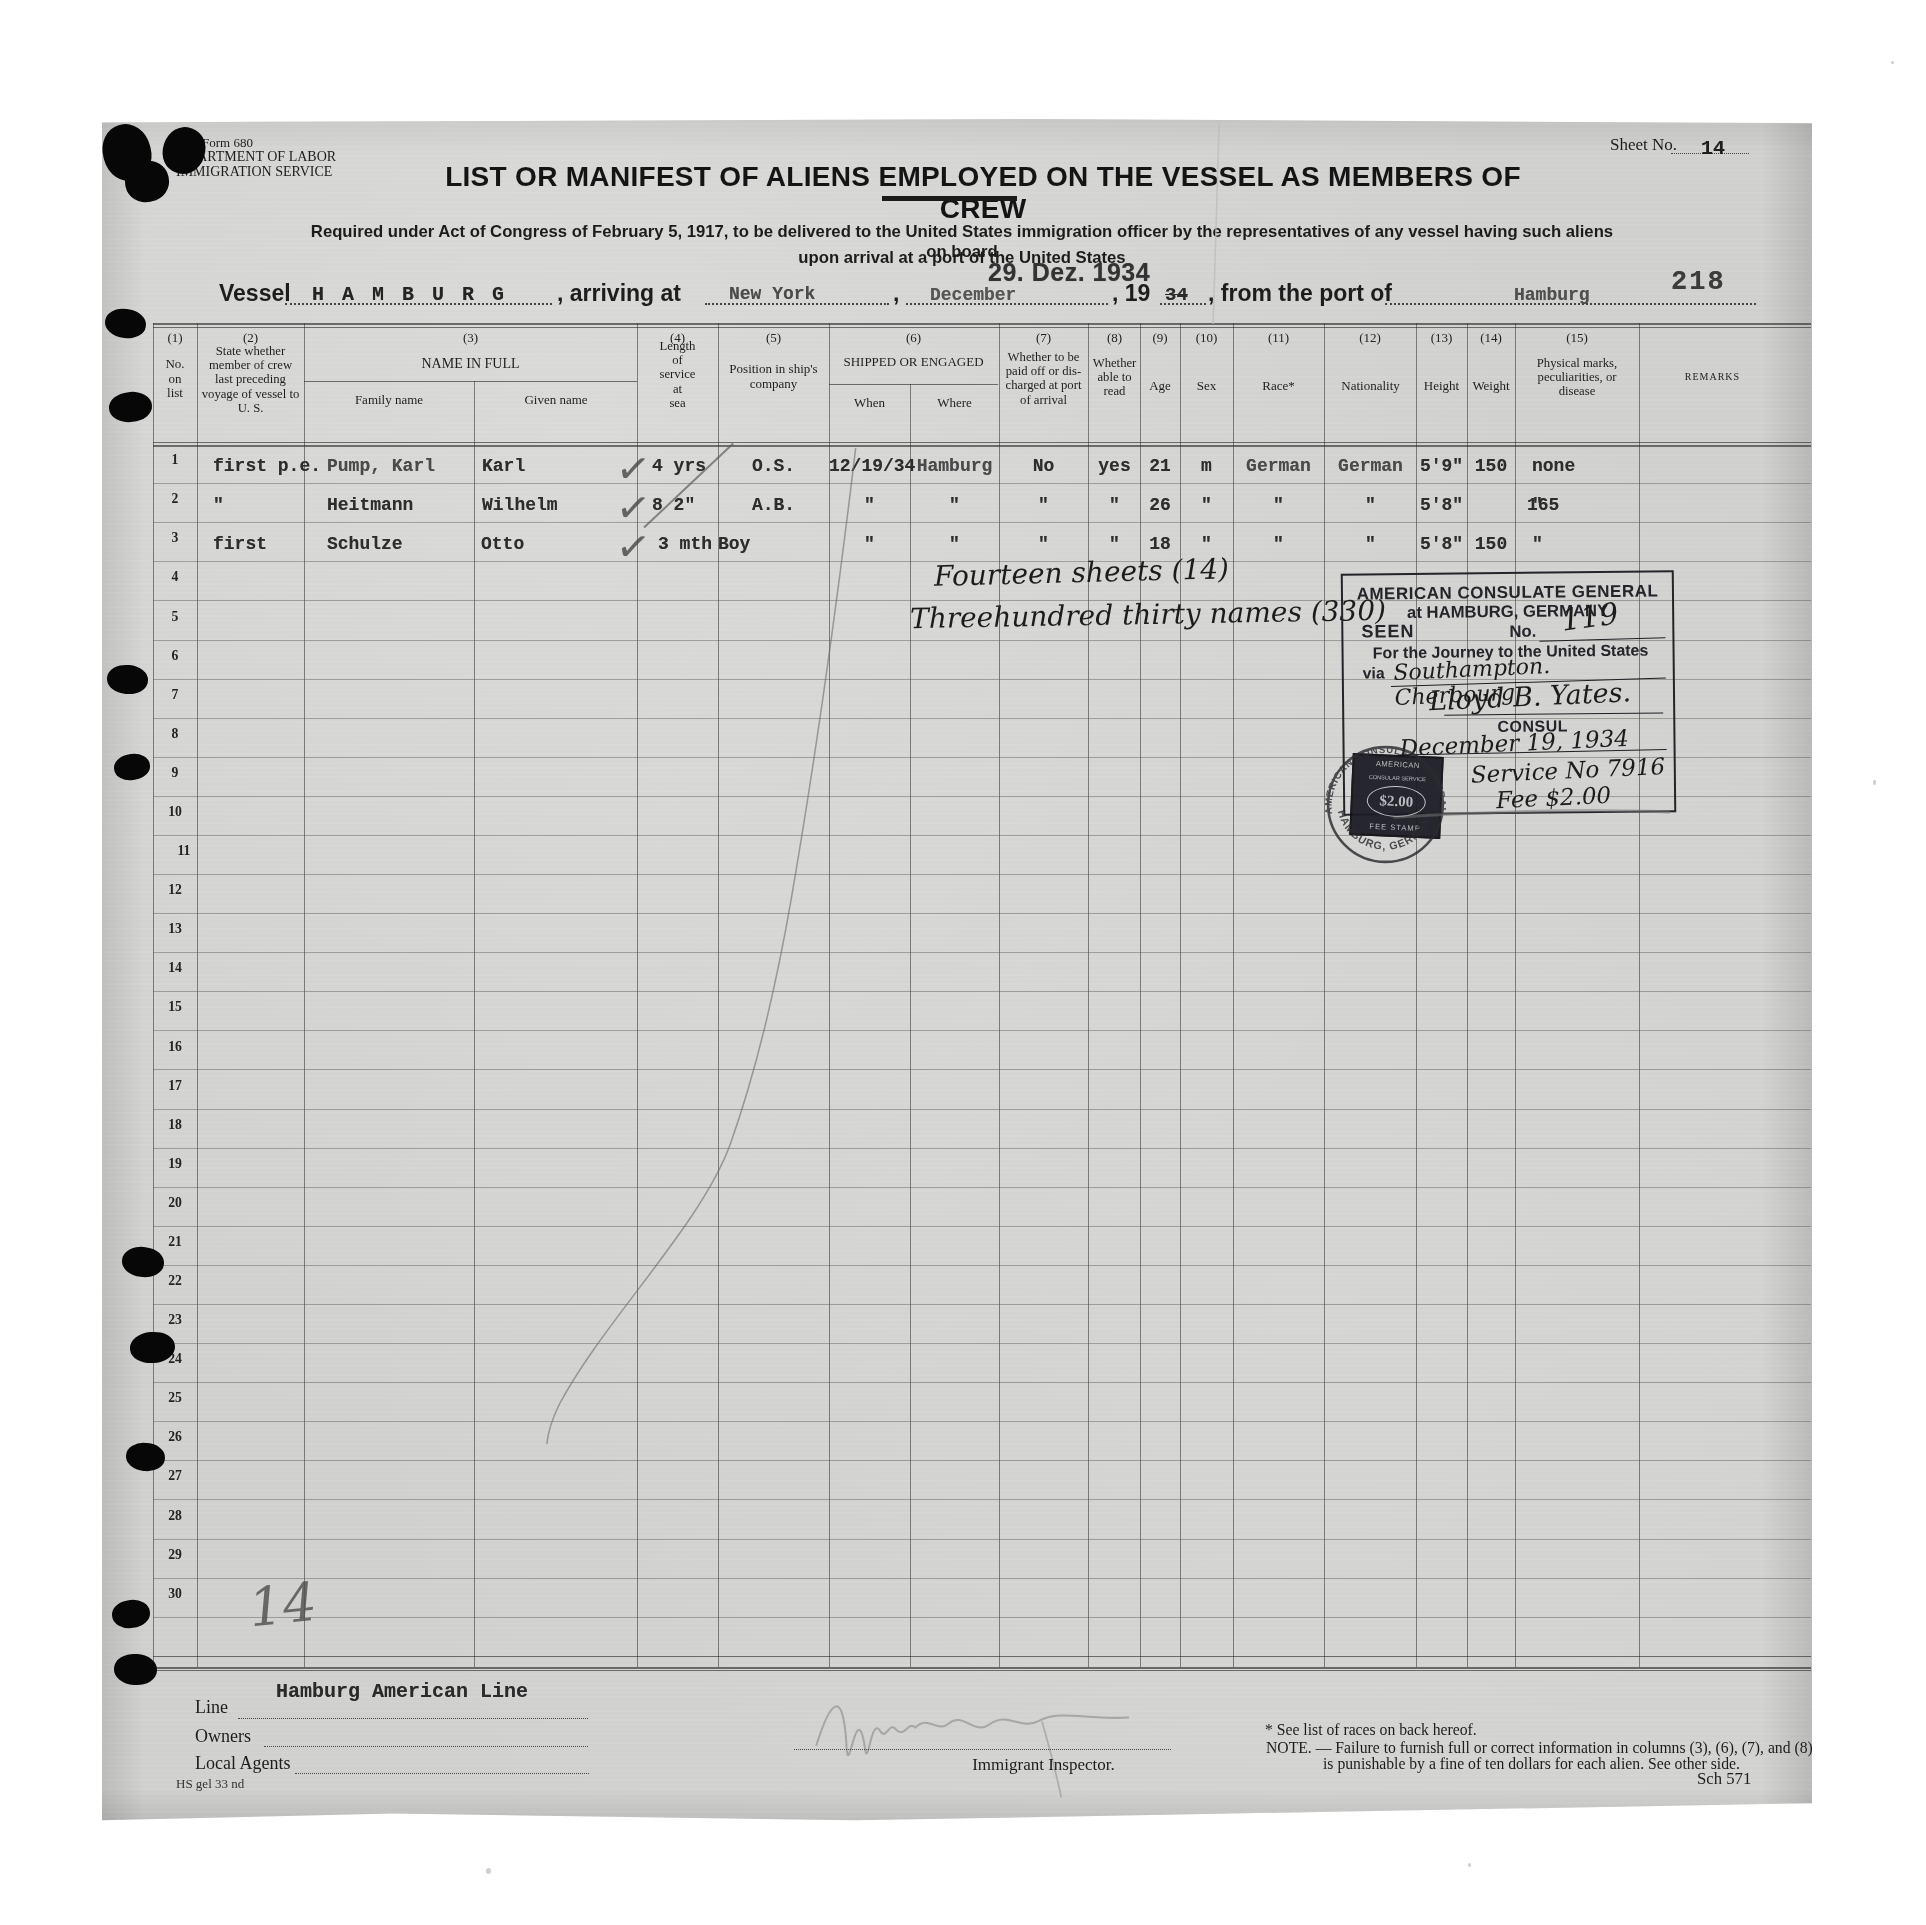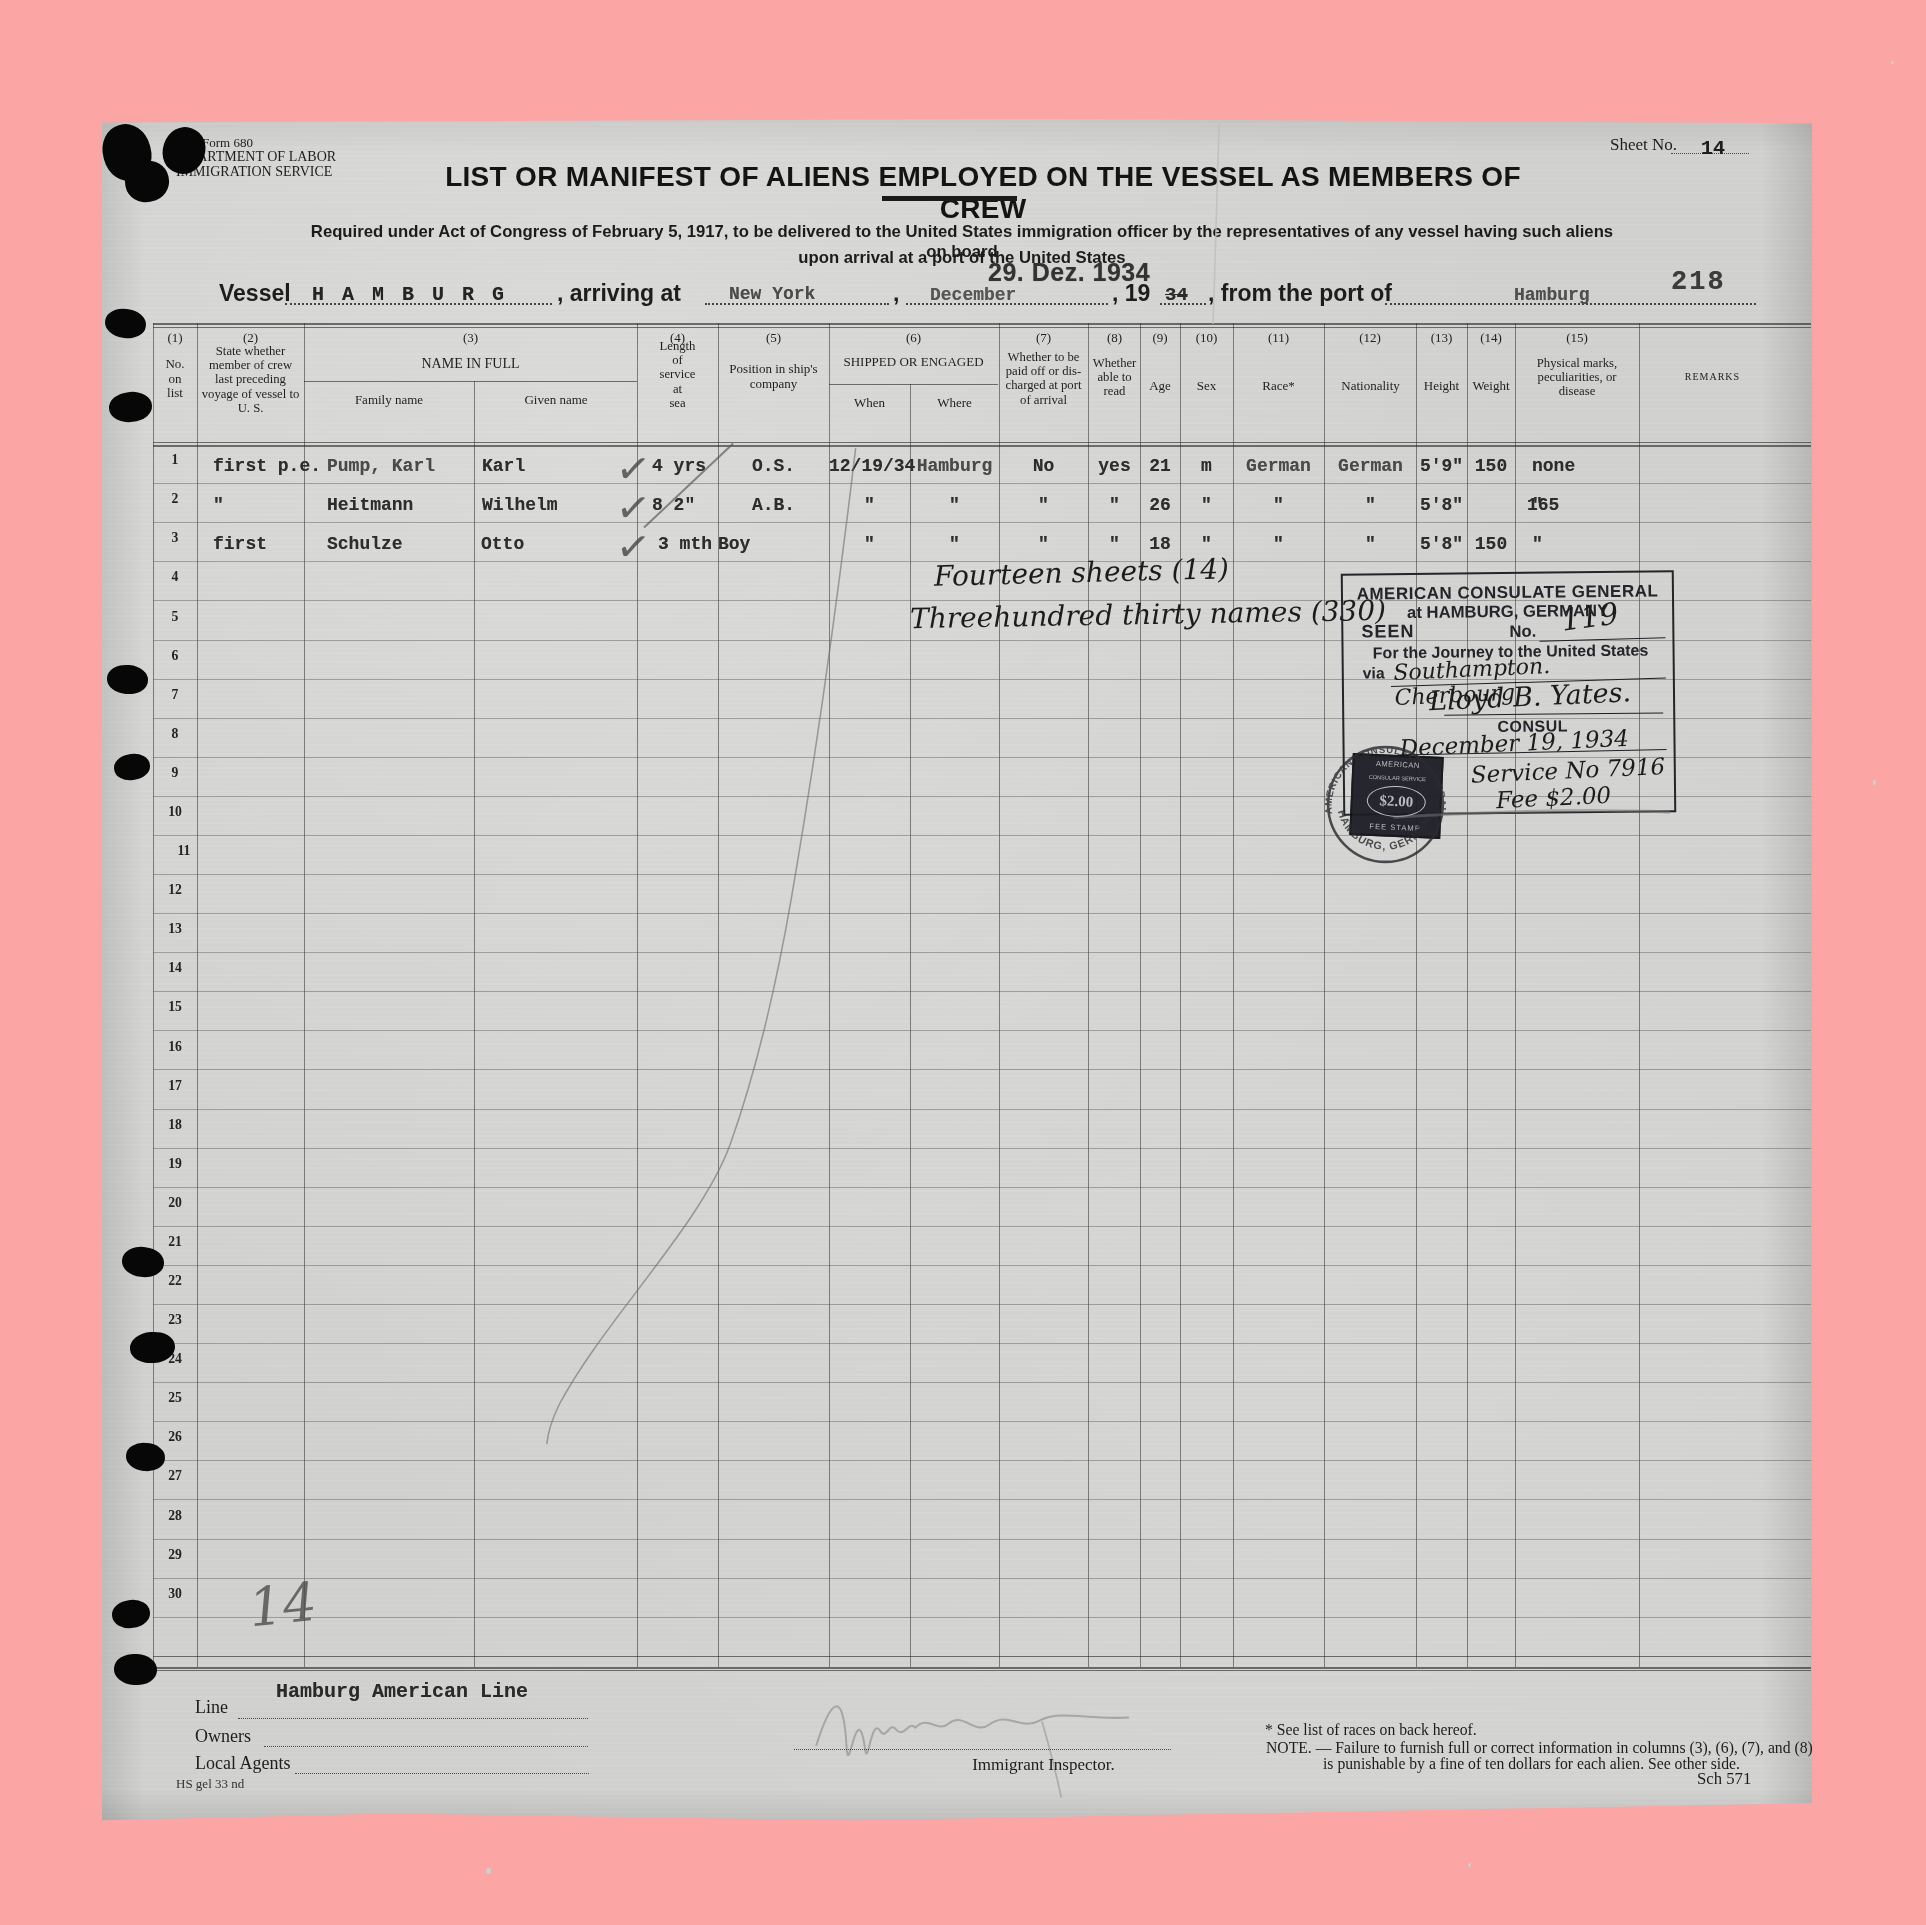--- a/index.html
+++ b/index.html
@@ -1,16 +1,16 @@
 <!DOCTYPE html>
 <html style="font-size:8px"><head>
 <meta charset="utf-8">
 <style>
   html,body{margin:0;padding:0;background:#040404;width:1926px;height:1925px;overflow:hidden}
-  #page{position:absolute;left:0;top:0;width:1926px;height:1925px;background:#fca5a5;
+  #page{position:absolute;left:0;top:0;width:1926px;height:1925px;background:#ffffff;
         font-family:"Liberation Serif",serif;color:#1d1d1d}
   .abs{position:absolute}
   .serif{font-family:"Liberation Serif",serif}
   .sans{font-family:"Liberation Sans",sans-serif}
   .hand{font-family:"DejaVu Serif",serif;font-style:italic;color:#1c1c1c}
   .center{text-align:center}
   .b{font-weight:bold}
   #paper{position:absolute;left:102px;top:119px;width:1710px;height:1703px;
          background:
            radial-gradient(ellipse at 28% 18%, rgba(255,255,255,.20), rgba(255,255,255,0) 55%),

